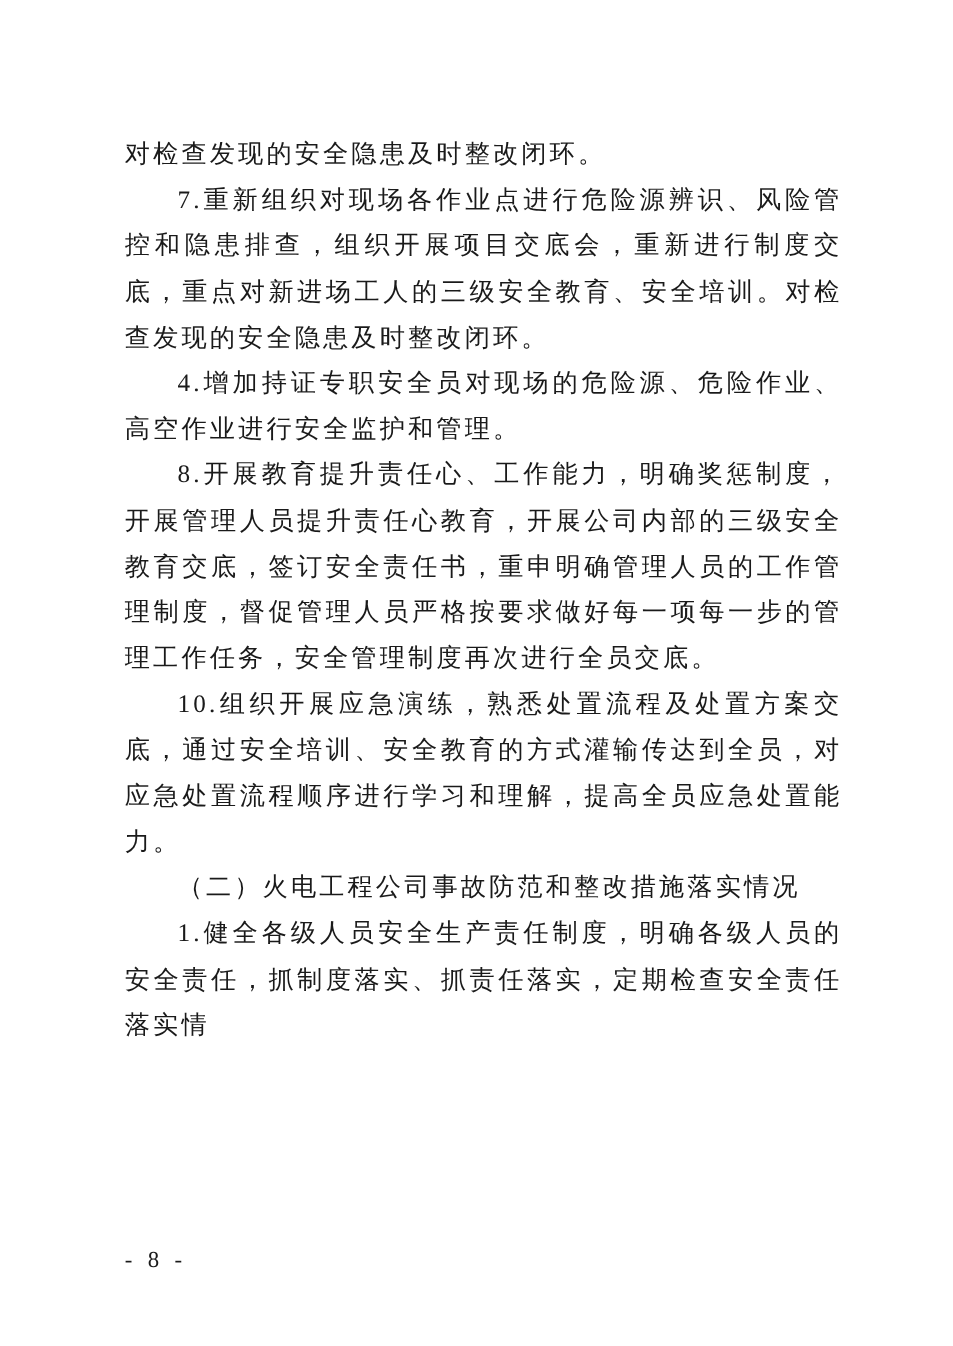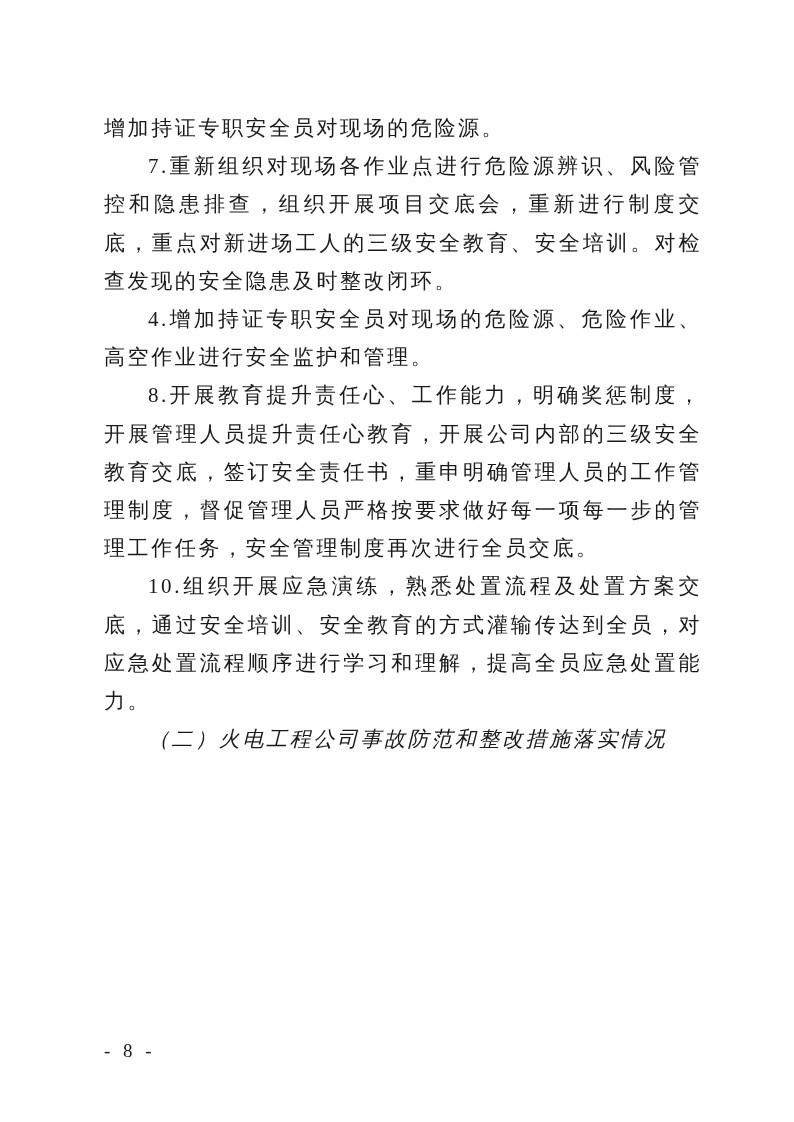--- a/index.html
+++ b/index.html
@@ -5,32 +5,33 @@
     html, body { margin: 0; padding: 0; background: #ffffff; }
     body { width: 794px; height: 1122px; position: relative; overflow: hidden; }
     .page {
       position: absolute; left: 104px; top: 109px; width: 598px;
       font-family: "DejaVu Serif", "Liberation Serif", serif;
       font-size: 21px; color: #1a1a1a; line-height: 38.2px;
       letter-spacing: 2.6px;
     }
     .para { margin: 0; text-align: justify; text-align-last: left; }
     .indent { text-indent: 44px; font-family: Liberation Serif, serif; }
-    .heading { margin: 0; text-indent: 44px; font-style: italic; }
+    .heading { margin: 0; text-indent: 44px; }
     .page-number {
       position: absolute; left: 104px; top: 1040px;
       font-family: "Liberation Serif", "DejaVu Serif", serif;
       font-size: 19px; color: #1a1a1a; letter-spacing: 4px;
     }
   </style>
 </head>
 <body>
 
 <div class="page">
-  <p class="para">增加持证专职安全员对现场的危险源。</p>
+  <p class="para">对检查发现的安全隐患及时整改闭环。</p>
   <p class="para indent">7.重新组织对现场各作业点进行危险源辨识、风险管控和隐患排查，组织开展项目交底会，重新进行制度交底，重点对新进场工人的三级安全教育、安全培训。对检查发现的安全隐患及时整改闭环。</p>
   <p class="para indent">4.增加持证专职安全员对现场的危险源、危险作业、高空作业进行安全监护和管理。</p>
   <p class="para indent">8.开展教育提升责任心、工作能力，明确奖惩制度，开展管理人员提升责任心教育，开展公司内部的三级安全教育交底，签订安全责任书，重申明确管理人员的工作管理制度，督促管理人员严格按要求做好每一项每一步的管理工作任务，安全管理制度再次进行全员交底。</p>
   <p class="para indent">10.组织开展应急演练，熟悉处置流程及处置方案交底，通过安全培训、安全教育的方式灌输传达到全员，对应急处置流程顺序进行学习和理解，提高全员应急处置能力。</p>
   <p class="heading">（二）火电工程公司事故防范和整改措施落实情况</p>
+  <p class="para indent">1.健全各级人员安全生产责任制度，明确各级人员的安全责任，抓制度落实、抓责任落实，定期检查安全责任落实情</p>
 </div>
 
 <div class="page-number">- 8 -</div>
 
 </body></html>

